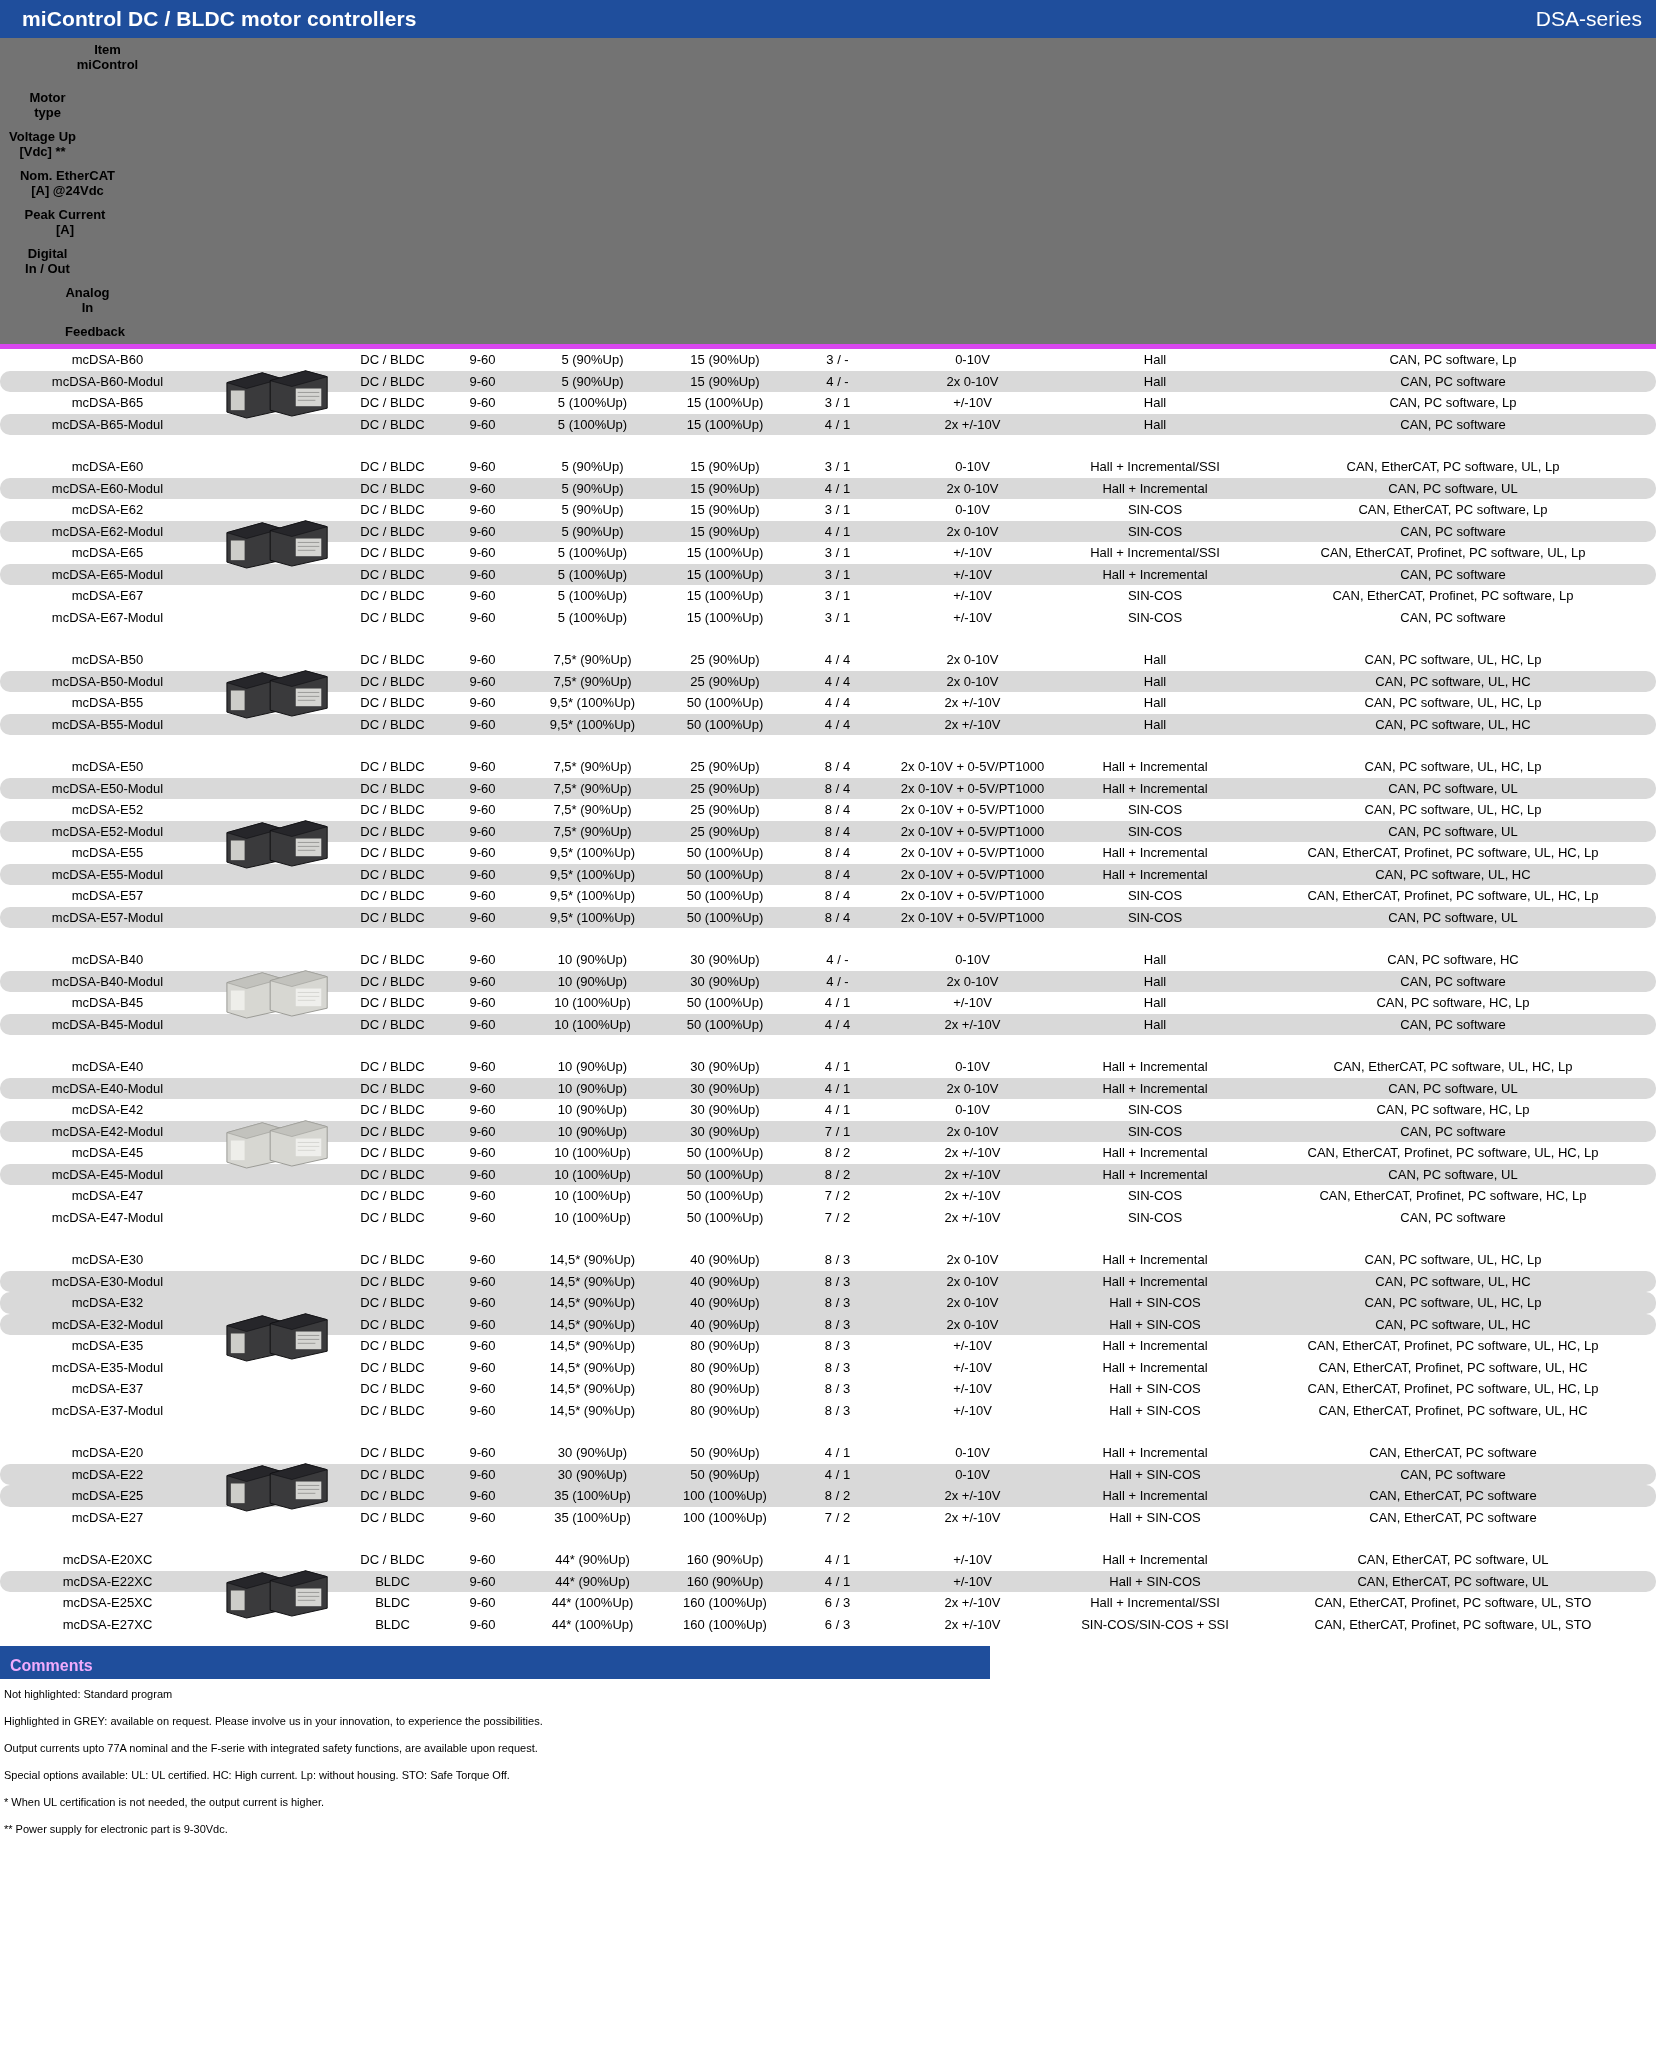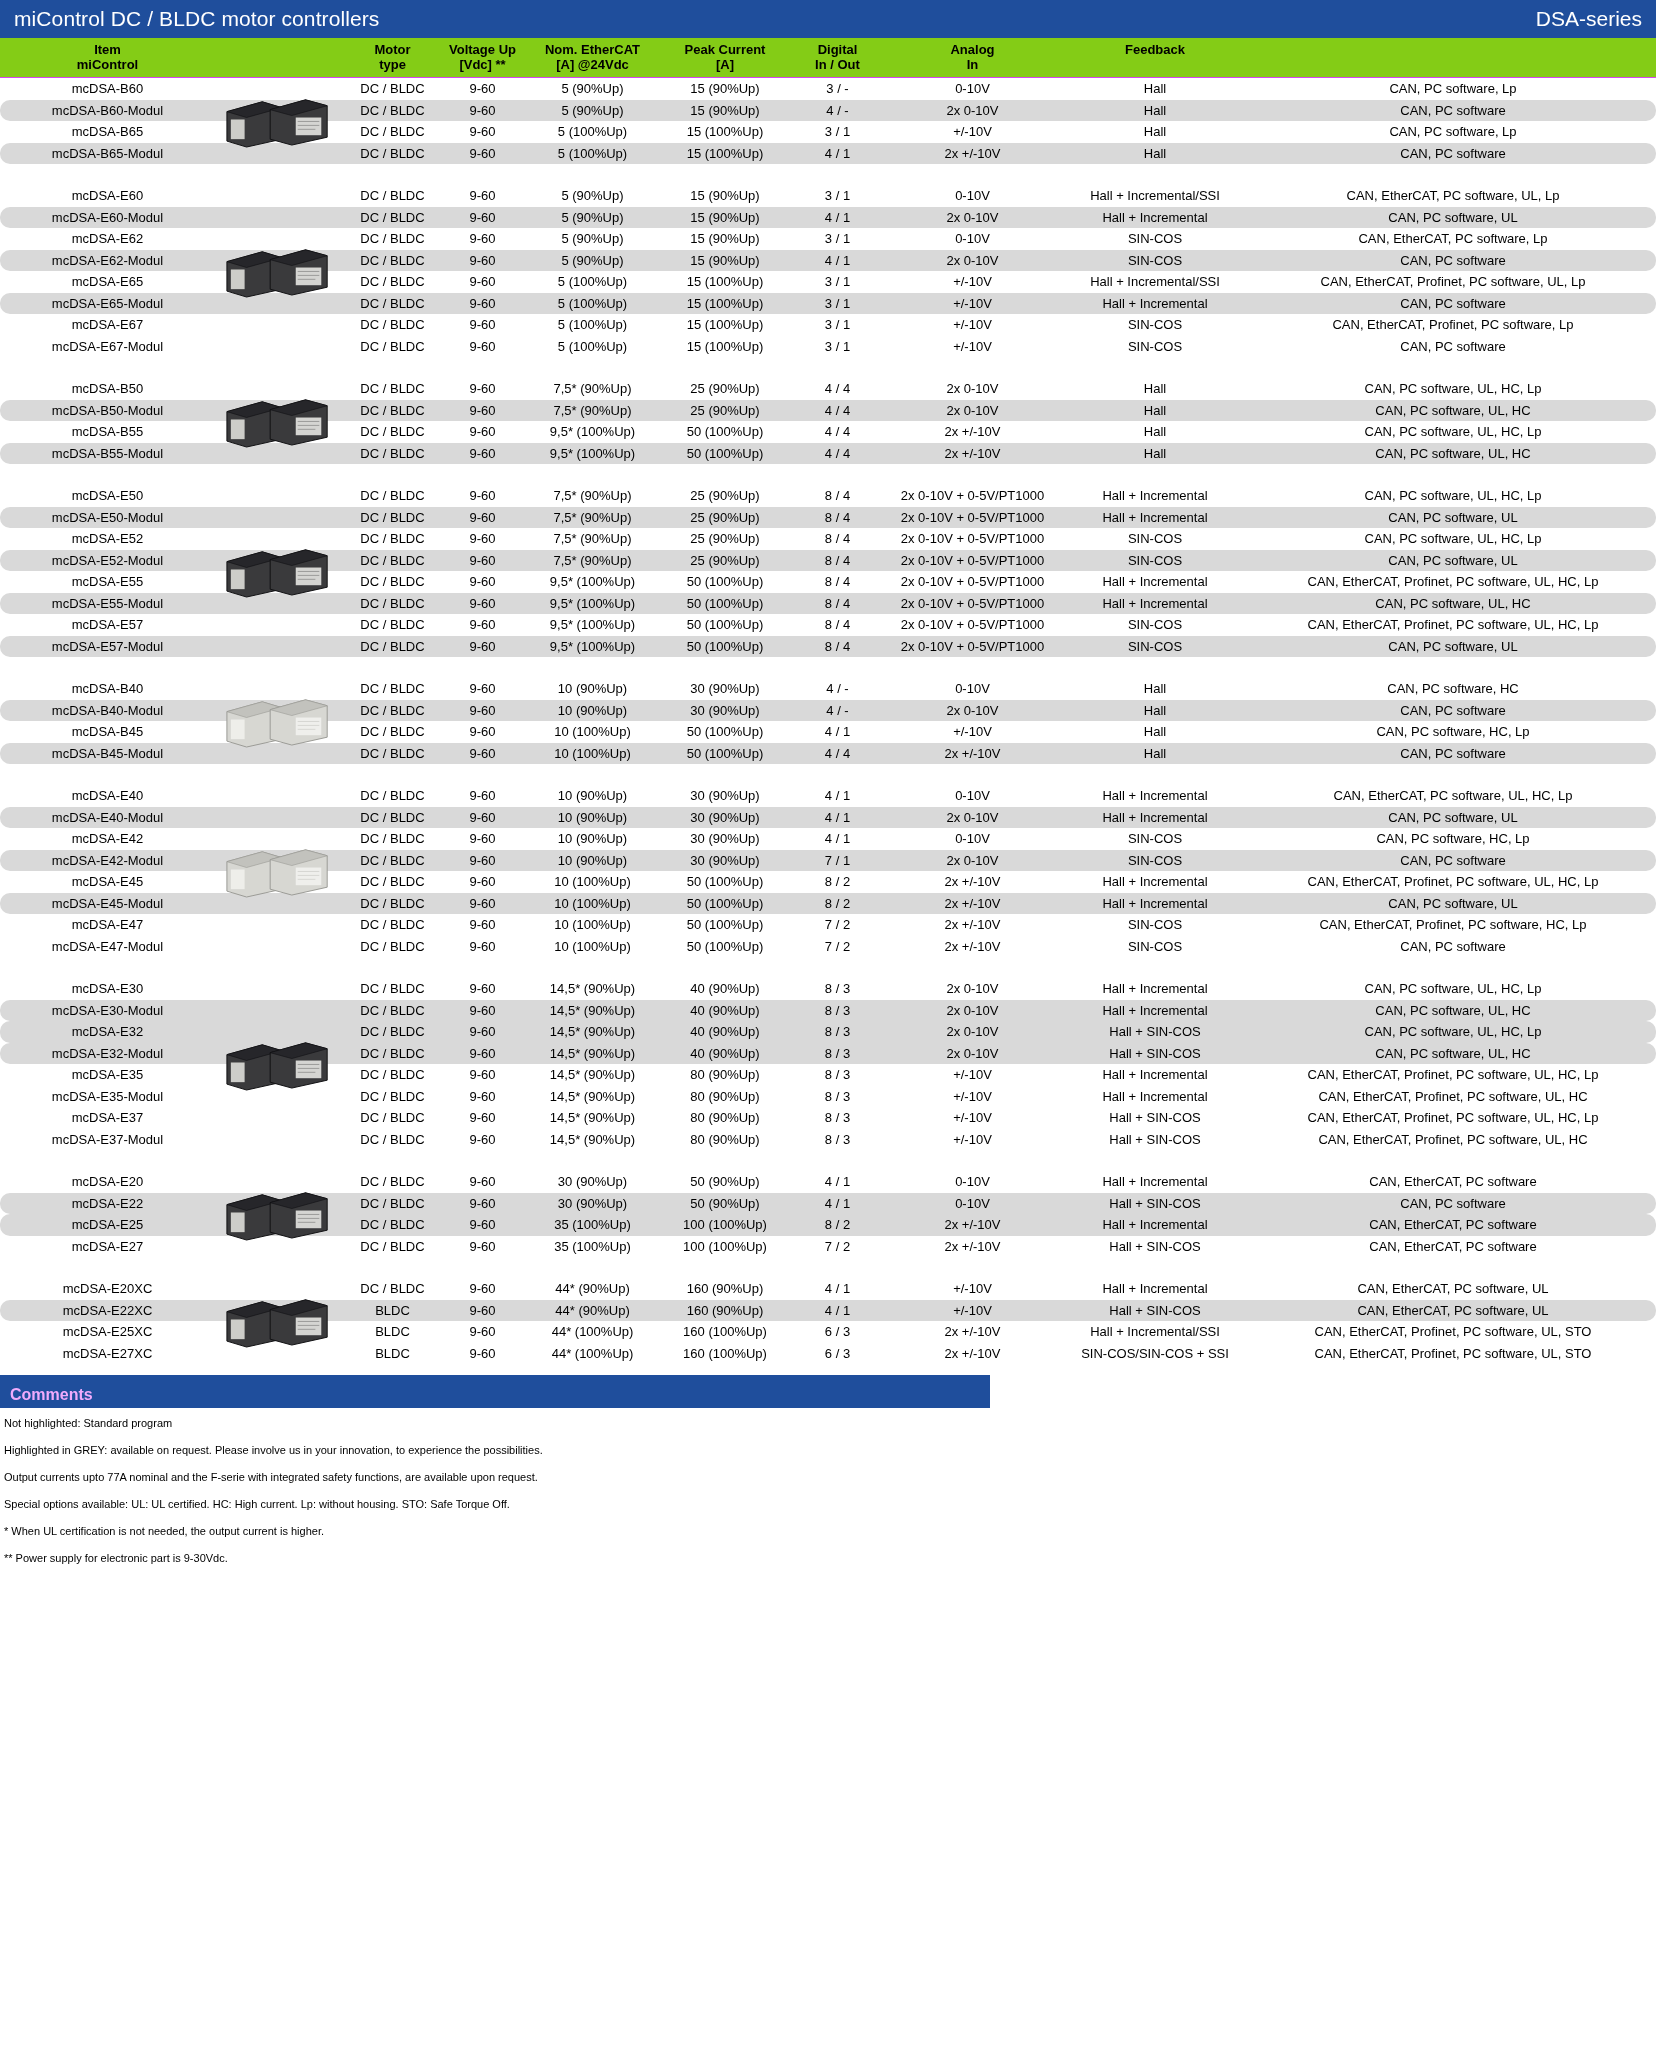--- a/index.html
+++ b/index.html
@@ -24,35 +24,37 @@
     color: #ffffff;
     height: 38px;
     display: flex;
     align-items: center;
     justify-content: space-between;
     padding: 0 14px;
     box-sizing: border-box;
   }
   .titlebar .left {
     font-size: 21px;
-    font-weight: normal;
+    font-weight: bold;
     letter-spacing: 0.1px;
+    margin-left: 8px;
   }
   .titlebar .right {
     font-size: 21px;
     font-weight: normal;
   }
 
   
   .colhead {
-    background: #84cc16;
+    background: #737373;
     display: flex;
     width: 1656px;
     box-sizing: border-box;
-    border-bottom: 1px solid #d946ef;
+    border-bottom: 5px solid #d946ef;
+    flex-direction: column;
   }
   .colhead .cell {
     font-size: 13px;
     font-weight: bold;
     text-align: center;
     padding: 4px 2px 5px 2px;
     line-height: 15px;
     box-sizing: border-box;
   }
 

